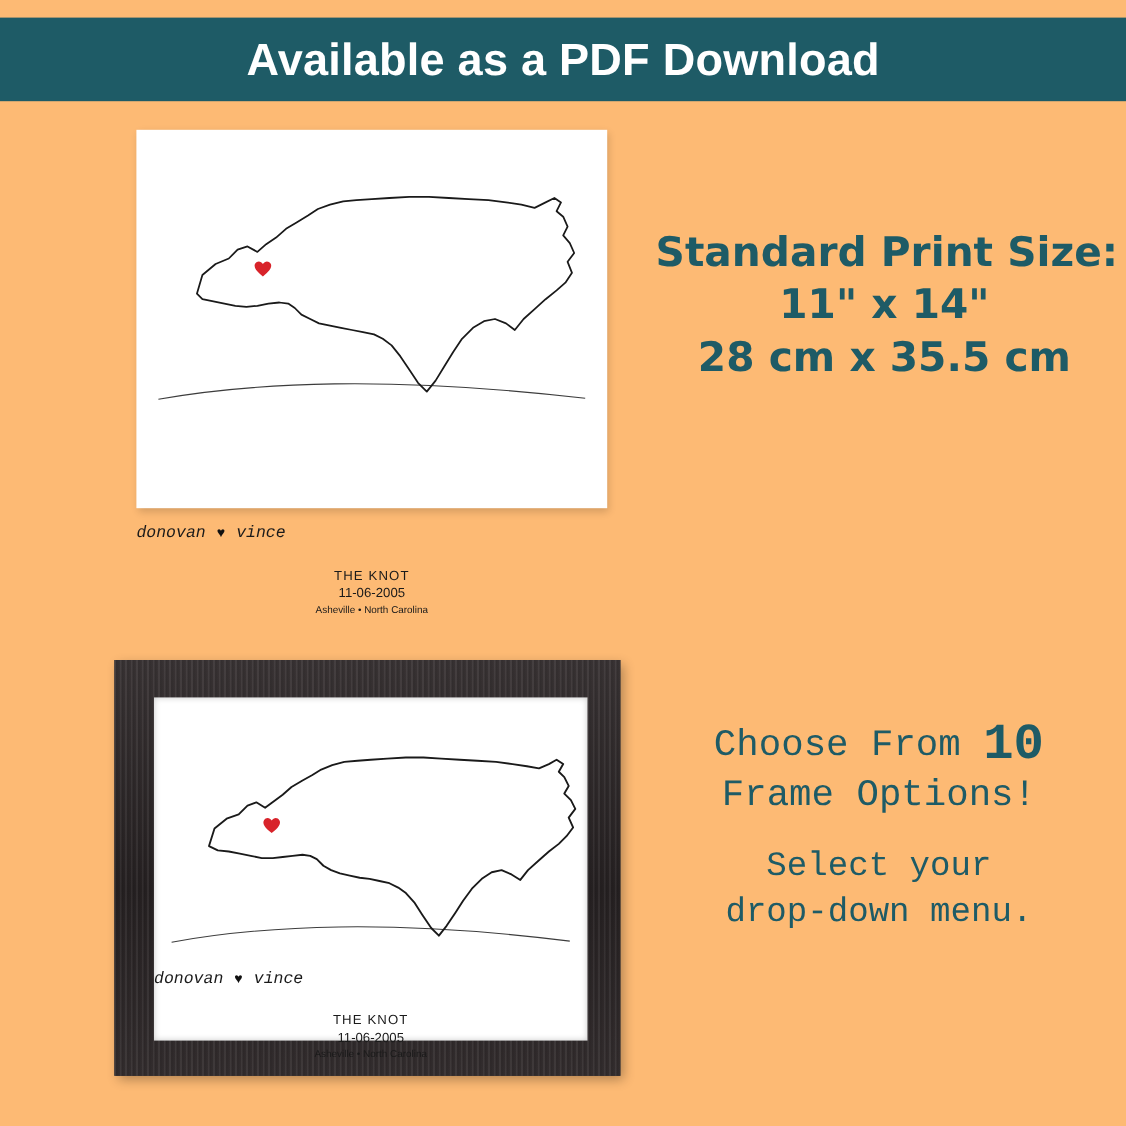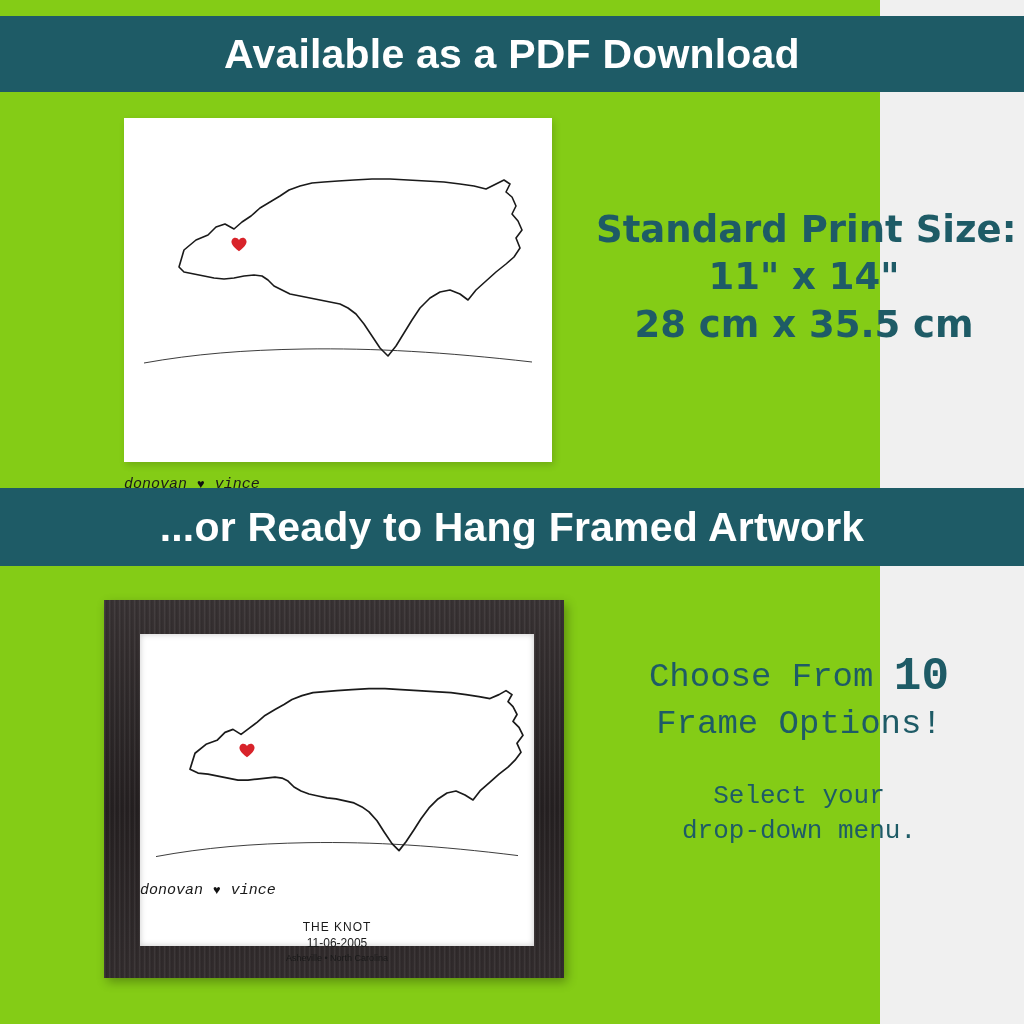--- a/index.html
+++ b/index.html
@@ -10,23 +10,23 @@
     width: 1024px;
     height: 1024px;
     background: #f0f0f0;
     font-family: "Liberation Sans", sans-serif;
     overflow: hidden;
     position: relative;
   }
 
   .page {
     position: relative;
-    width: 880px;
+    width: 1024px;
     height: 1024px;
-    background: #84cc16;
+    background: #fdba74;
   }
 
   
   .banner {
     position: absolute;
     left: 0;
     width: 1024px;
     background: #1e5b66;
     display: flex;
     align-items: center;
@@ -167,22 +167,22 @@
   .choose-count {
     font-weight: bold;
     font-size: 46px;
     vertical-align: -3px;
   }
   .choose-line2 {
     font-size: 34px;
     line-height: 1.25;
   }
   .select-block {
-    margin-top: 34px;
-    font-size: 26px;
+    margin-top: 22px;
+    font-size: 31px;
     line-height: 1.36;
   }
 </style>
 </head>
 <body>
 
 <div class="page">
 
   <div class="banner banner-top">
     <span>Available as a PDF Download</span>
@@ -213,23 +213,20 @@
       </div>
     </div>
   </div>
 
   <div class="right-top">
     <div>Standard Print Size:</div>
     <div>11" x 14"</div>
     <div>28 cm x 35.5 cm</div>
   </div>
 
-  <div class="banner banner-mid">
-    <span>...or Ready to Hang Framed Artwork</span>
-  </div>
 
   <div class="frame-outer">
     <div class="frame-mat">
       <svg class="map-svg" viewBox="0 0 394 314" preserveAspectRatio="none">
         <path d="M50 136 L55 120 L66 111 L77 107 L85 99 L93 96 L101 101 L109 95 L117 89 L125 82 L135 76 L144 71 L152 66 L162 62 L173 59 L185 58 L197 57 L212 56 L229 55 L245 55 L261 56 L278 57 L294 58 L311 59 L326 61 L339 63 L350 65 L359 61 L366 57 L372 61 L368 68 L373 73 L377 81 L373 88 L379 94 L383 102 L377 110 L381 119 L375 127 L368 134 L359 141 L350 149 L340 158 L333 167 L325 162 L316 158 L307 160 L298 166 L289 175 L281 186 L274 197 L266 209 L259 218 L252 211 L244 199 L237 188 L229 179 L222 174 L214 170 L205 168 L196 166 L187 165 L178 163 L169 161 L161 158 L154 154 L148 148 L142 145 L135 144 L126 145 L117 146 L108 147 L98 147 L88 145 L78 143 L68 141 L58 140 Z" fill="none" stroke="#1a1a1a" stroke-width="1.7" stroke-linejoin="round"></path>
         <path d="M16 224 C64 215, 112 211, 168 210 C234 209, 298 213, 378 223" fill="none" stroke="#1a1a1a" stroke-width="1" opacity="0.85"></path>
       </svg>
       <svg style="position:absolute;left:98px;top:108px;width:18px;height:16px" viewBox="0 0 24 22">
         <path d="M12 21 C3 14, 0 9, 2.4 5 C4.6 1.2, 9.6 1.4, 12 5.4 C14.4 1.4, 19.4 1.2, 21.6 5 C24 9, 21 14, 12 21 Z" fill="#d8232a"></path>
       </svg>

